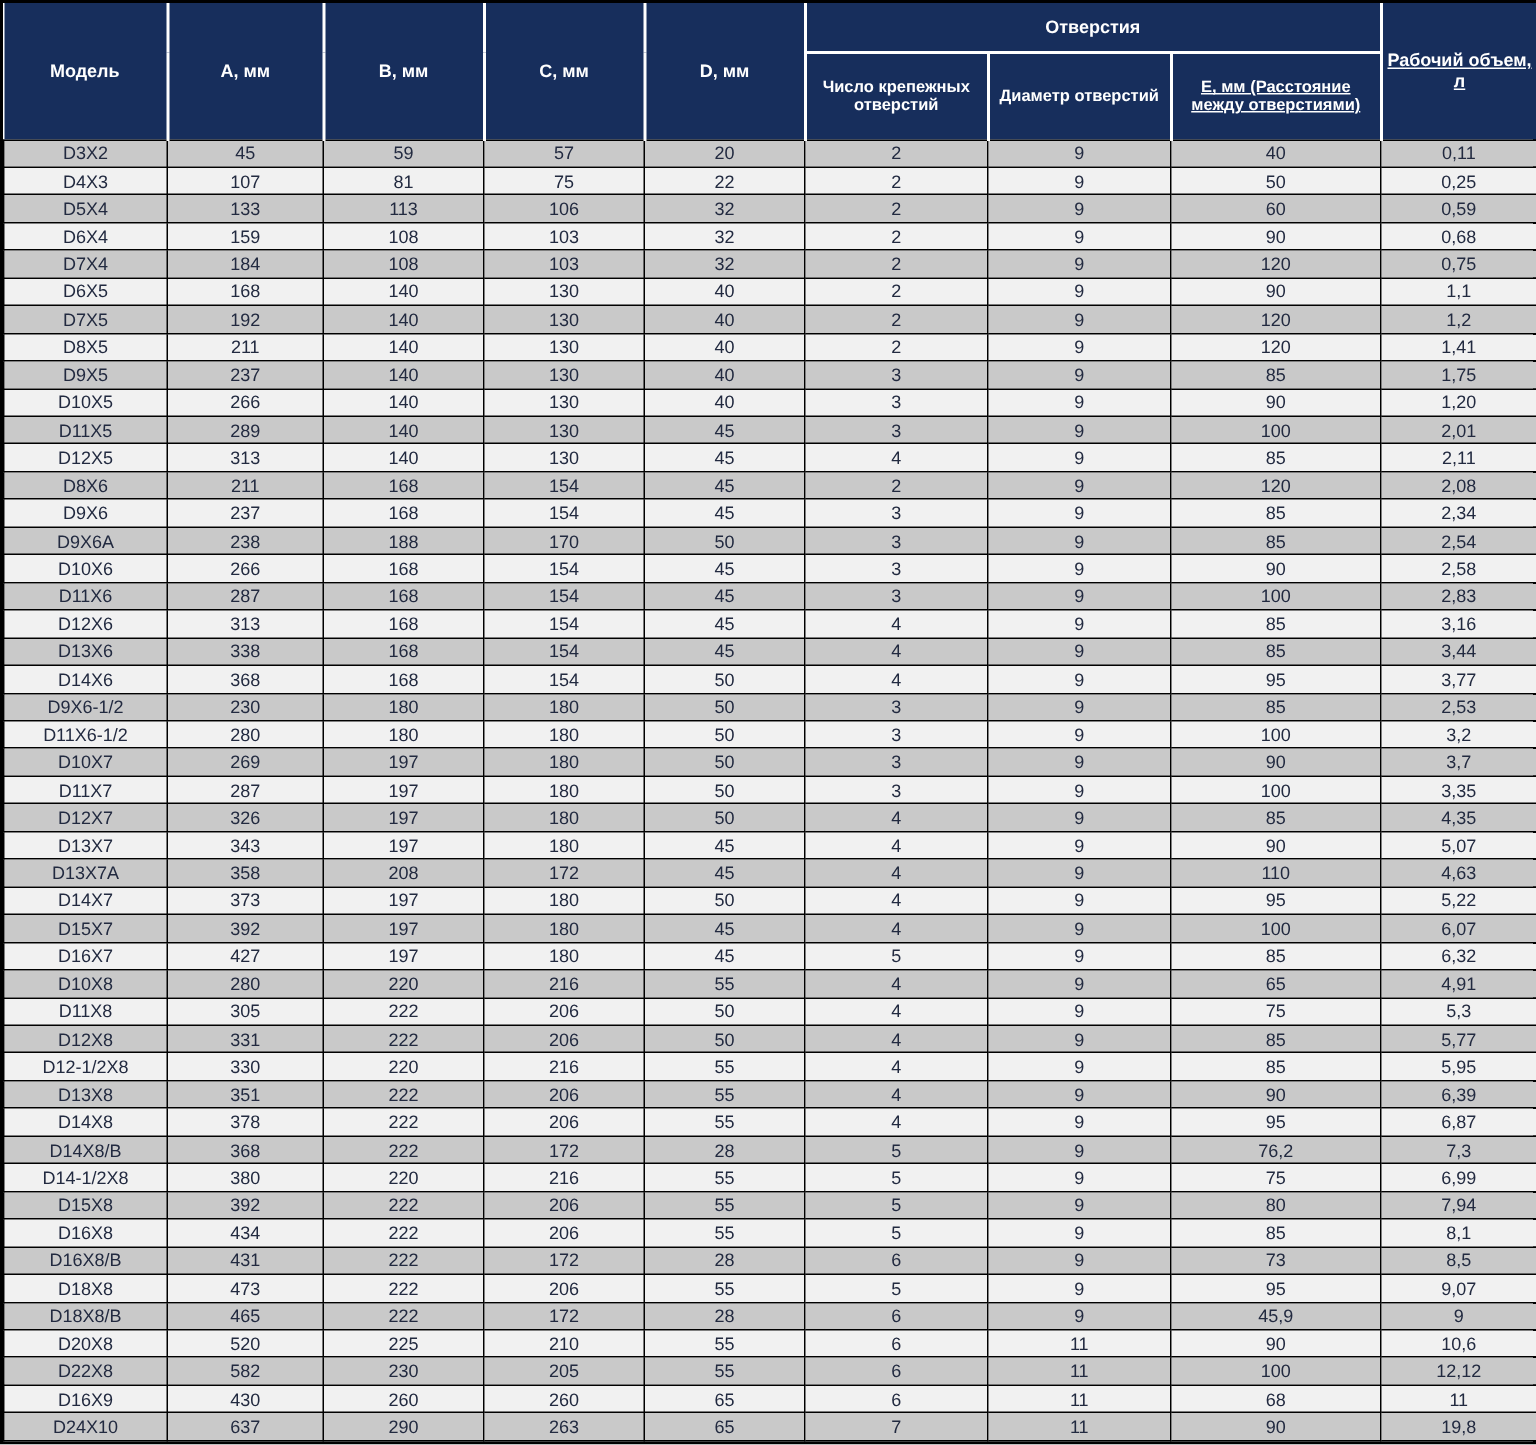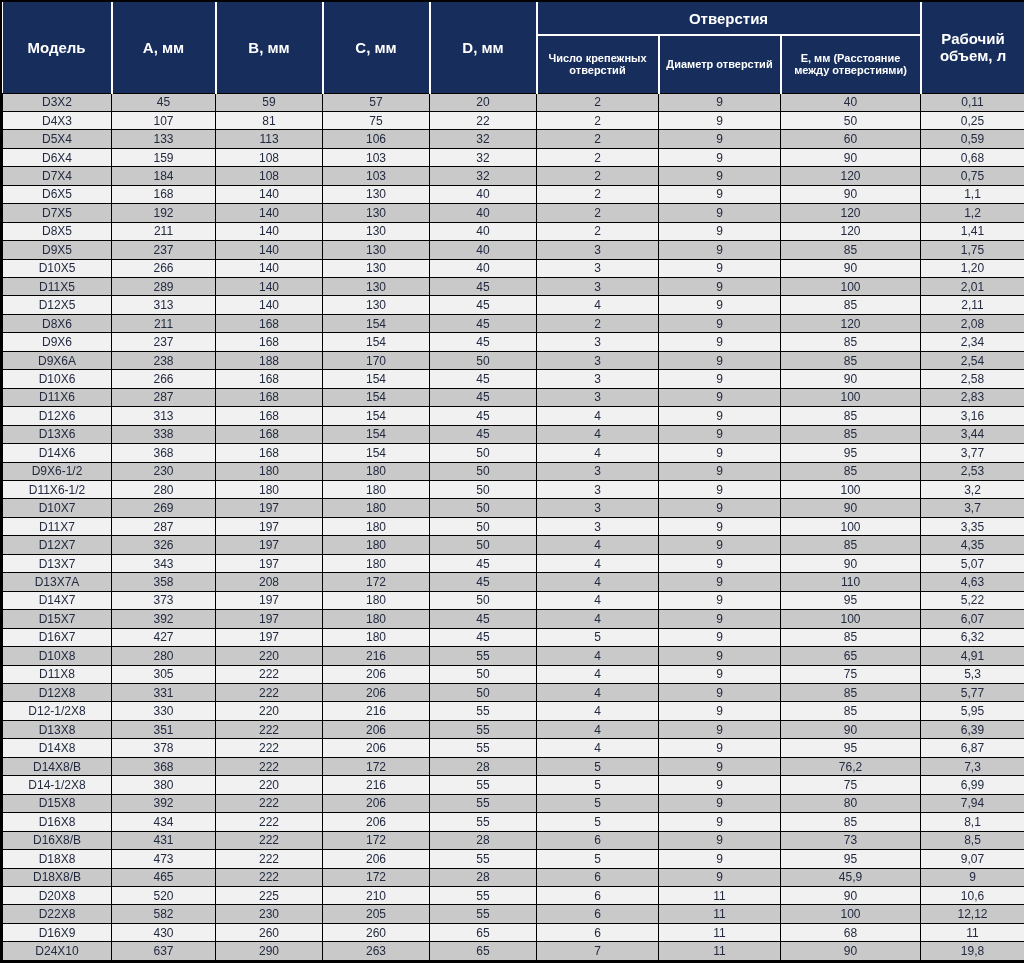--- a/index.html
+++ b/index.html
@@ -17,30 +17,30 @@
     border:2px solid var(--grid);
   }
   table{
     width:100%;height:100%;
     border-collapse:collapse;table-layout:fixed;
   }
   thead th{
     background:var(--header-bg);
     color:var(--header-text);
     border:2px solid #FFFFFF;
-    font-size:15px;font-weight:bold;
+    font-size:12px;font-weight:bold;
     text-align:center;vertical-align:middle;
     padding:1px 3px;box-sizing:border-box;
   }
   thead tr.top-row{height:33px;}
   thead tr.sub-row{height:58px;}
   thead th.subhead{font-size:11px;}
   thead tr.top-row th{border-top:none;}
   thead th:first-child{border-left:none;}
-  thead th:last-child{border-right:none;}
+  thead th:last-child{border-right:none;text-decoration:underline;}
   thead tr.sub-row th:last-of-type{border-right:2px solid #0f766e;}
   thead th.no-bottom{border-bottom:none;}
   tbody td{
     border:1px solid var(--grid);
     color:var(--cell-text);
     font-size:12px;line-height:1;
     text-align:center;vertical-align:middle;
     padding:0 2px;overflow:hidden;white-space:nowrap;
   }
   tbody tr.odd td{background:var(--row-odd);}

